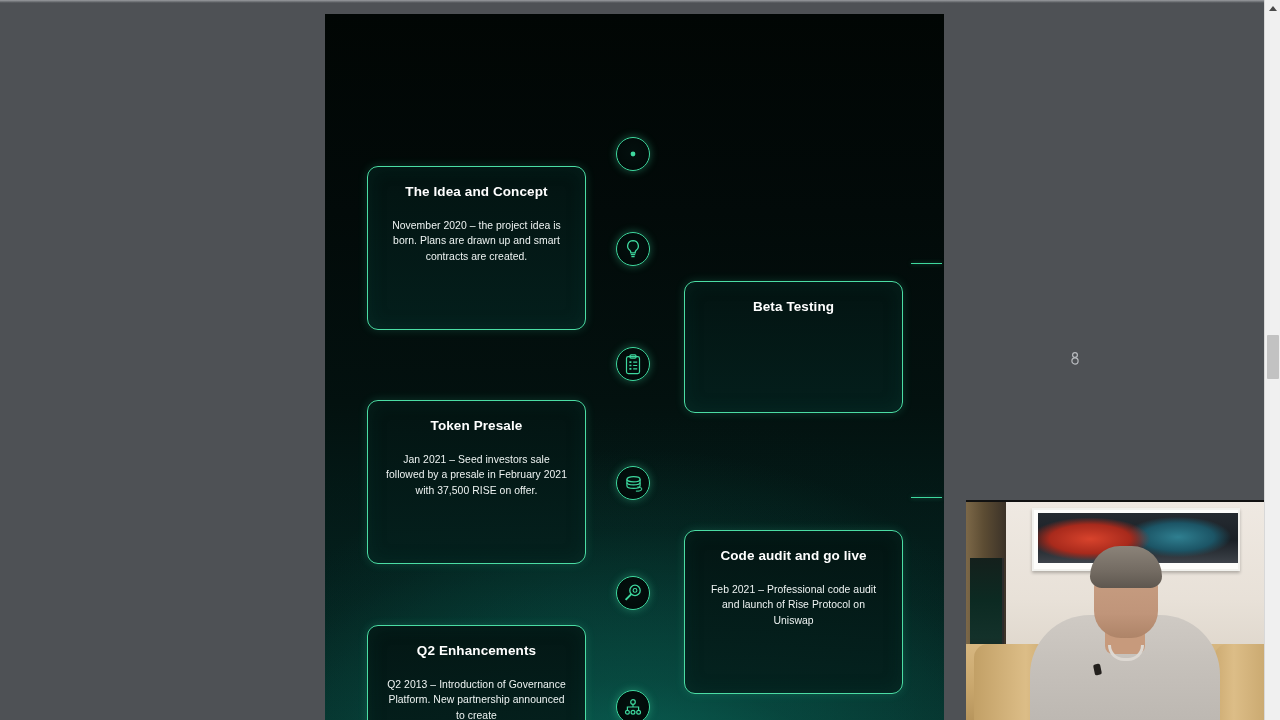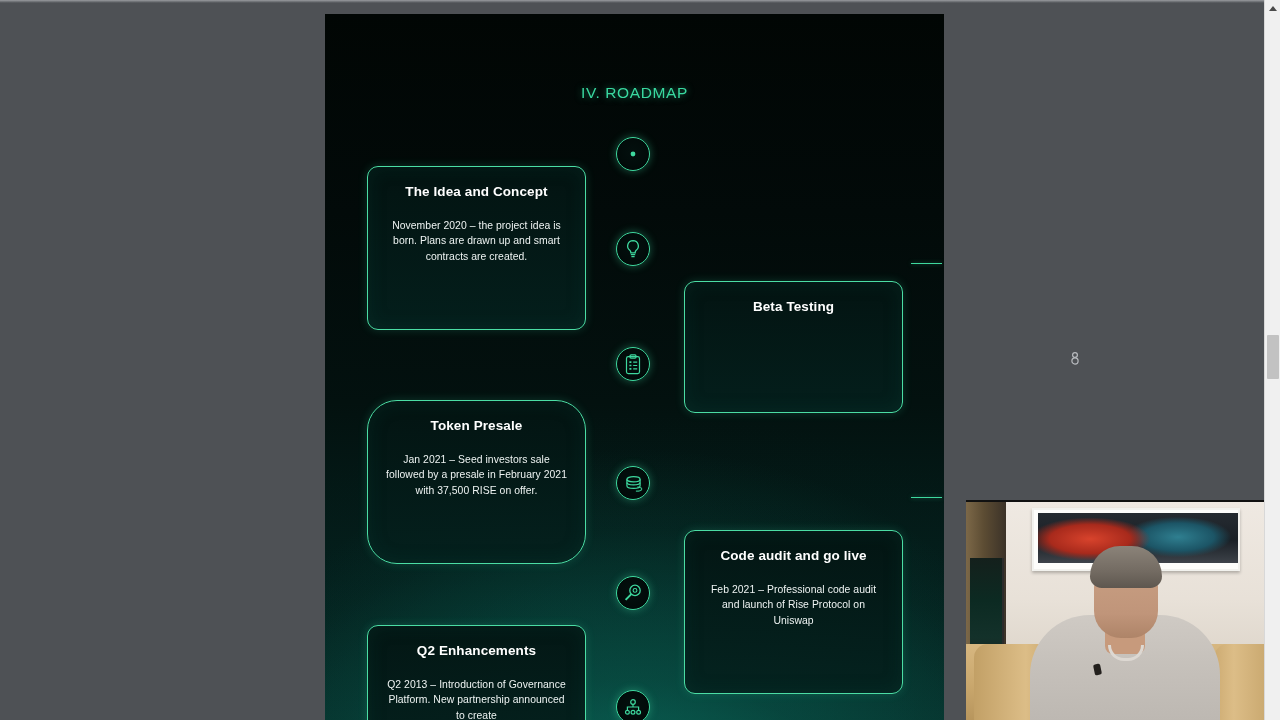--- a/index.html
+++ b/index.html
@@ -183,21 +183,20 @@
 </head>
 <body>
 
 <div id="root">
 
   <div class="top-hairline"></div>
   <div class="backdrop"></div>
 
   <div class="slide">
 
-    <div class="slide-title">IV. ROADMAP</div>
 
     <div class="connector" style="left:586px; top:249px; width:31px;"></div>
 
     <div class="connector" style="left:586px; top:483px; width:31px;"></div>
 
     <div class="node" style="left:308px; top:140px;">
       <span>
         <svg width="8" height="8" viewBox="0 0 8 8">
             <circle cx="4" cy="4" r="2.4" fill="#3ed89e"></circle>
           </svg>
@@ -259,21 +258,21 @@
 
     <div class="card" style="left:42px; top:152px; width:219px; height:164px;">
       <div class="c-title">The Idea and Concept</div>
       <div class="c-body">November  2020 – the project idea is born. Plans are drawn up and smart contracts are created.</div>
     </div>
 
     <div class="card" style="left:359px; top:267px; width:219px; height:132px;">
       <div class="c-title">Beta Testing</div>
     </div>
 
-    <div class="card" style="left:42px; top:386px; width:219px; height:164px;border-radius:30px;">
+    <div class="card" style="left:42px; top:386px; width:219px; height:164px;">
       <div class="c-title">Token Presale</div>
       <div class="c-body">Jan 2021 – Seed investors sale followed by a presale in February 2021 with 37,500 RISE on offer.</div>
     </div>
 
     <div class="card" style="left:359px; top:496px; width:219px; height:164px;margin-top:20px;">
       <div class="c-title">Code audit and go live</div>
       <div class="c-body">Feb 2021 – Professional code audit and launch of Rise Protocol on Uniswap</div>
     </div>
 
     <div class="card" style="left:42px; top:611px; width:219px; height:164px;">

